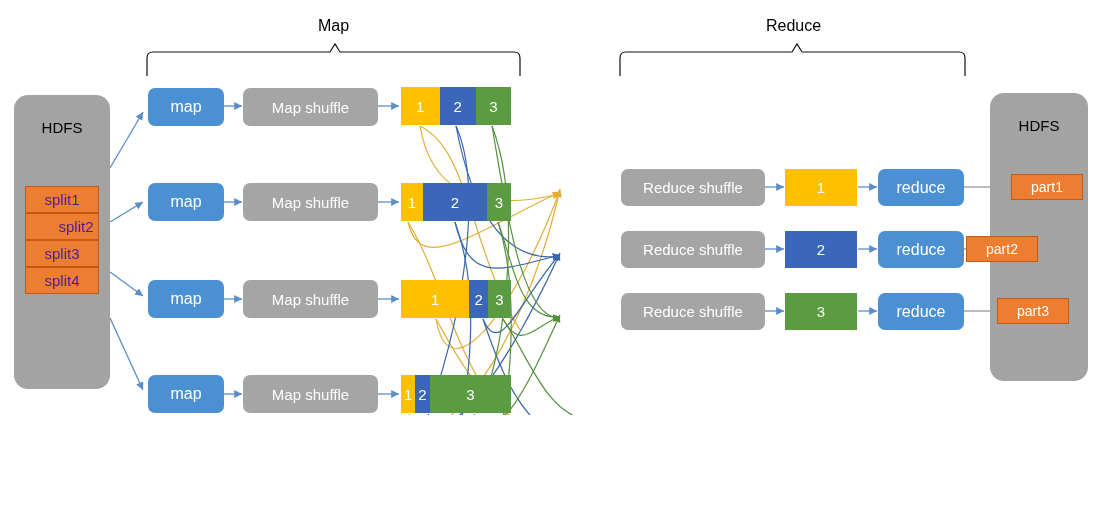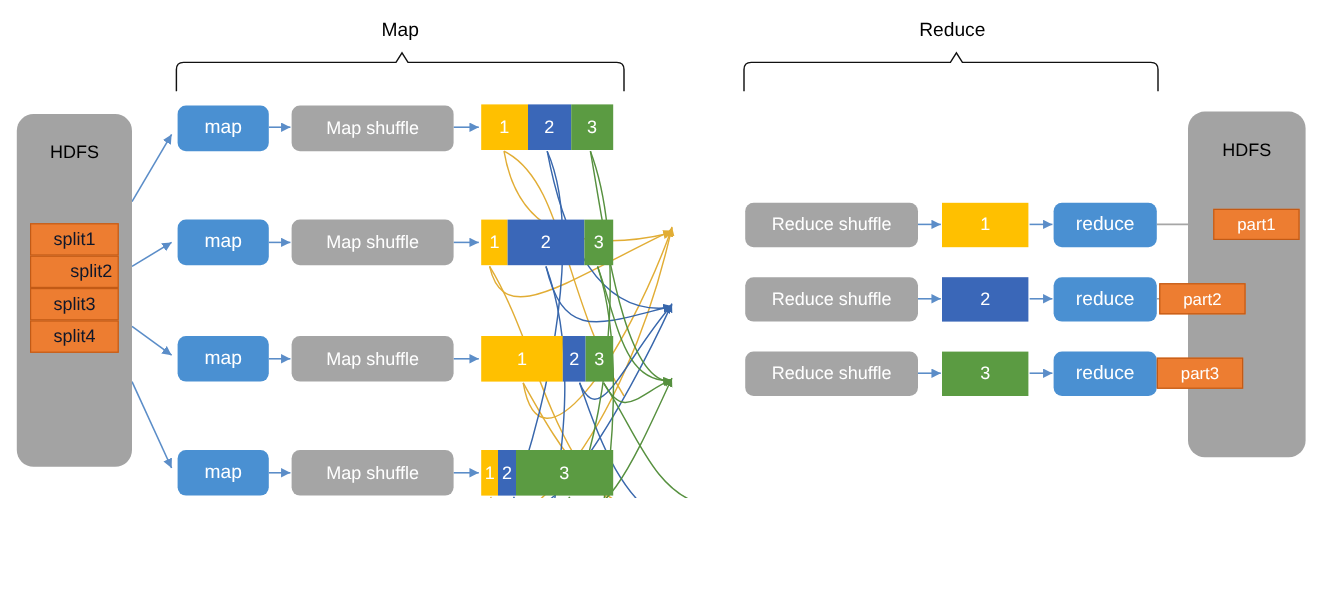--- a/index.html
+++ b/index.html
@@ -48,21 +48,21 @@
   }
   .split-stack {
     position: absolute;
     display: flex;
     flex-direction: column;
   }
   .split-box {
     box-sizing: border-box;
     border: 1px solid #C25A16;
     background: #ED7D31;
-    color: #0f172a;
+    color: #4c1d95;
     font-size: 15px;
     display: flex;
     align-items: center;
     justify-content: center;
   }
   .part-box {
     position: absolute;
     box-sizing: border-box;
     border: 1px solid #C25A16;
     background: #ED7D31;
@@ -288,15 +288,15 @@
 
   <div class="node gray-round" style="left:621px; top:293px; width:144px; height:37px;">Reduce shuffle</div>
   <div class="cblock c3" style="left:785px; top:293px; width:72px; height:37px;">3</div>
   <div class="node blue-round" style="left:878px; top:293px; width:86px; height:37px;">reduce</div>
 
   <div class="node hdfs" style="left:990px; top:93px; width:98px; height:288px;">
     <div class="hdfs-title">HDFS</div>
   </div>
   <div class="part-box" style="left:1011px; top:174px; width:72px; height:26px;">part1</div>
   <div class="part-box" style="left:966px; top:236px; width:72px; height:26px;">part2</div>
-  <div class="part-box" style="left:964px; top:298px; width:72px; height:26px;">part3</div>
+  <div class="part-box" style="left:997px; top:298px; width:72px; height:26px;">part3</div>
 
 </div>
 
 </body></html>

